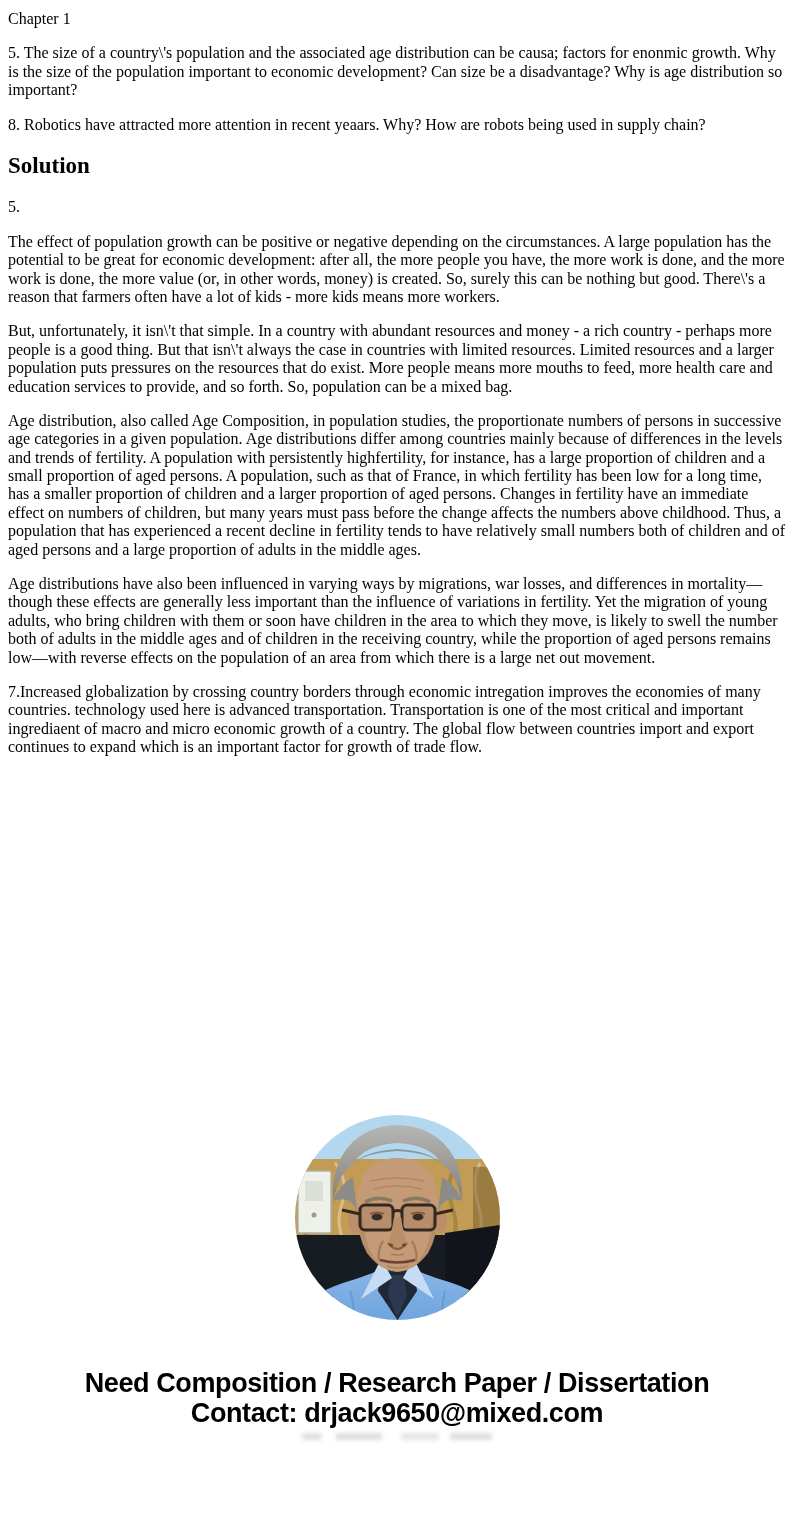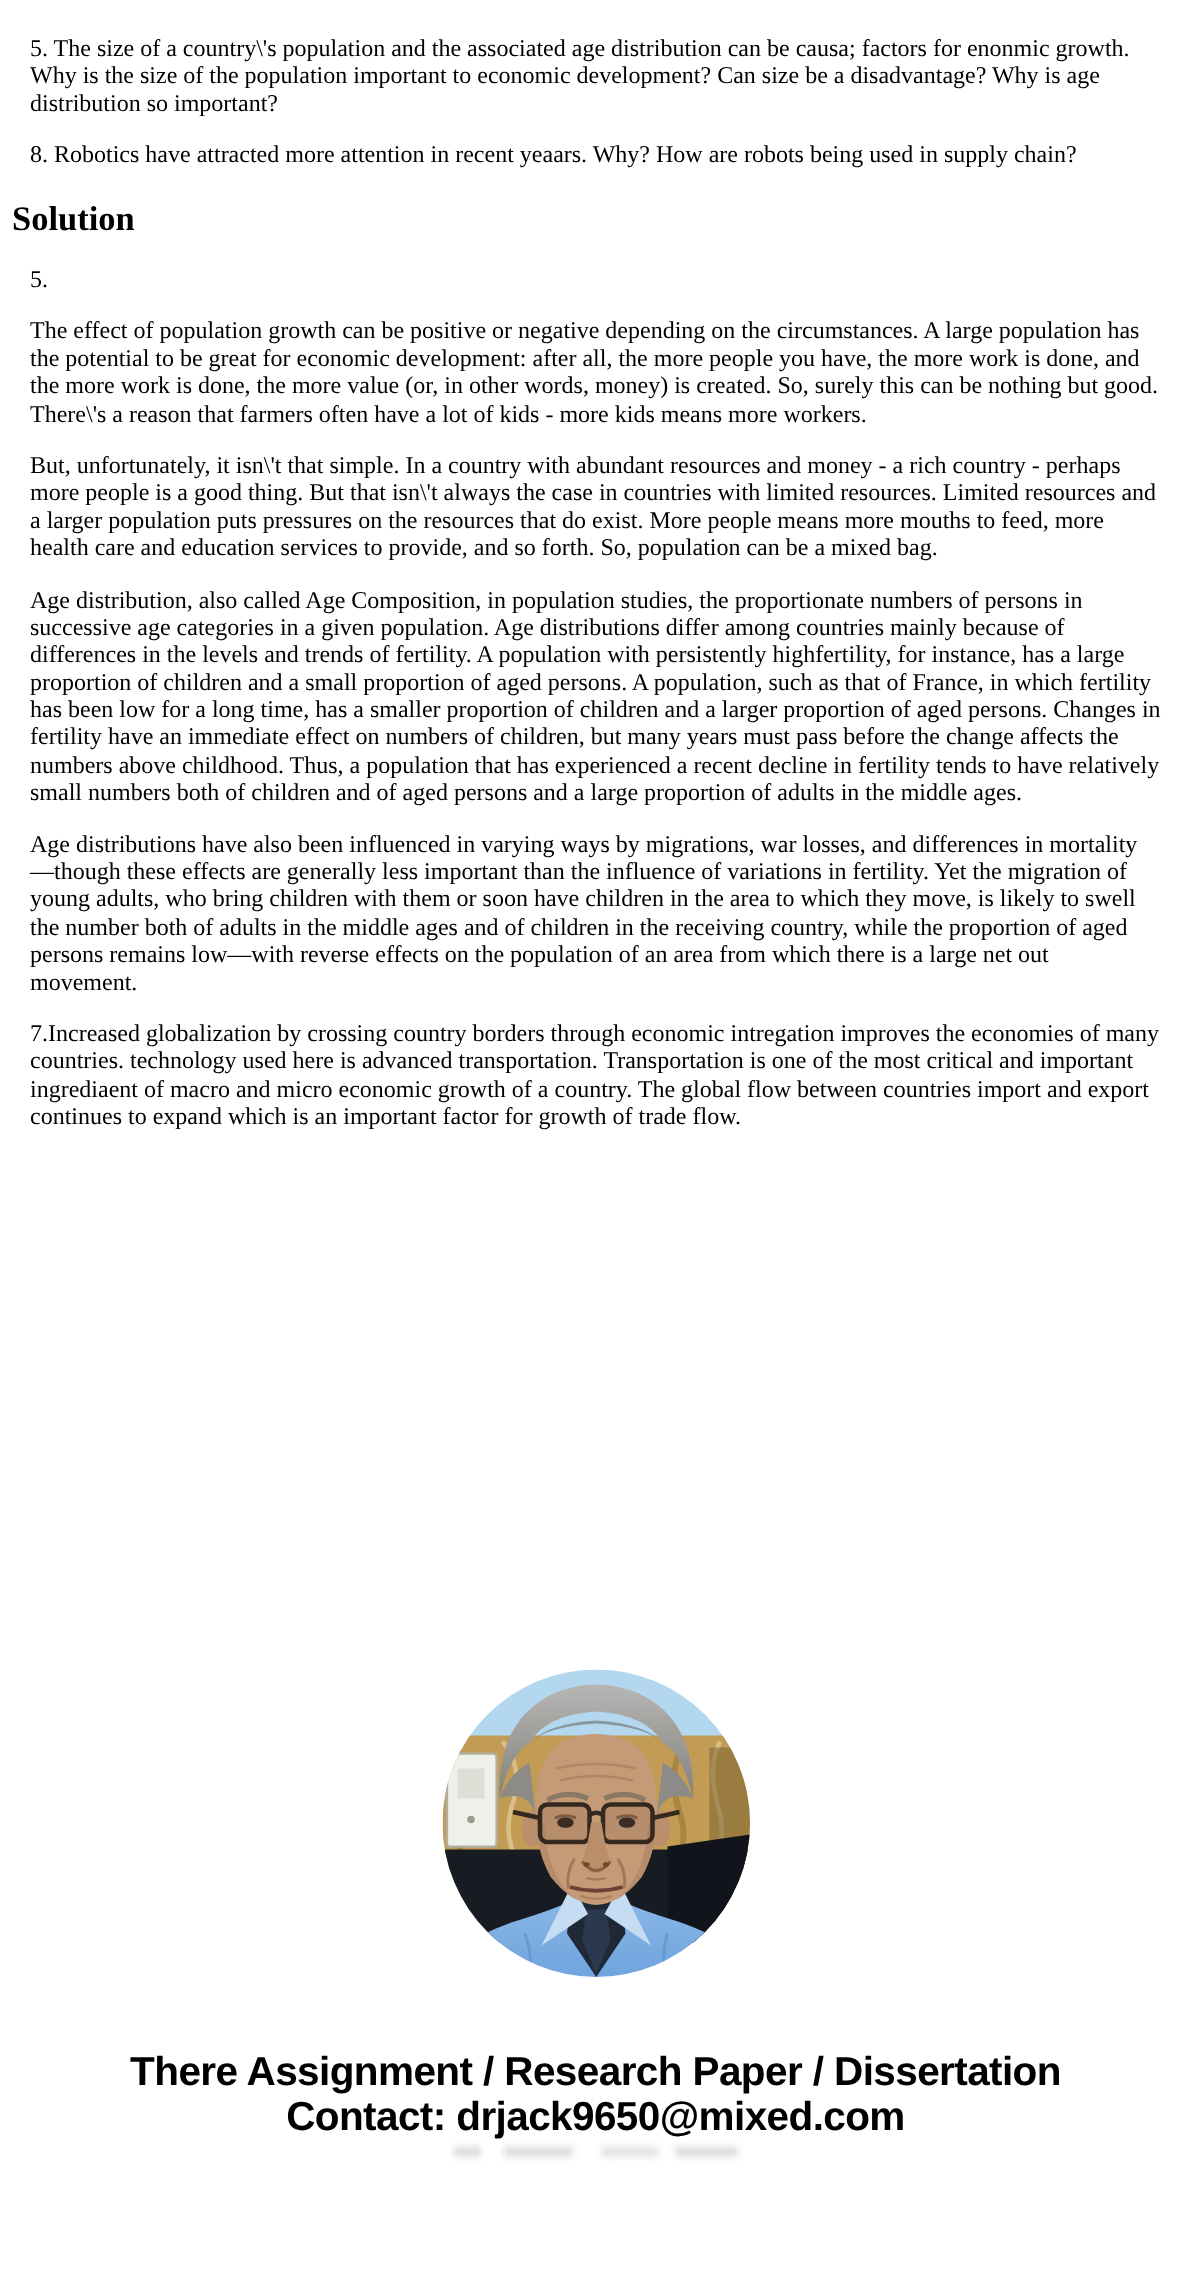--- a/index.html
+++ b/index.html
@@ -9,21 +9,21 @@
     height: 1523px;
     box-sizing: border-box;
     padding: 8px 8px 0 8px;
     background: #ffffff;
     font-family: "Liberation Serif", serif;
     font-size: 16px;
     line-height: 1.15;
     color: #000;
     overflow: hidden;
   }
-  .doc p { margin: 16px 12px; }
+  .doc p { margin: 16px 0; }
   .doc p.chapter { margin: 2px 0 16px 0; }
   .doc h3 {
     font-size: 23px;
     font-weight: bold;
     margin: 19px 0;
   }
   .doc b { font-weight: normal; }
 
   .avatar-wrap {
     margin-top: 358px;
@@ -57,20 +57,21 @@
     filter: blur(2px);
     opacity: 0.45;
   }
 </style>
 </head>
 <body>
 
 <div class="page">
 
   <div class="doc">
+    <p class="chapter">Chapter 1</p>
     <p>5. The size of a country\'s population and the associated age distribution can be causa; factors for enonmic growth. Why is the size of the population important to economic development? Can size be a disadvantage? Why is age distribution so important?</p>
     <p>8. Robotics have attracted more attention in recent yeaars. Why? How are robots being used in supply chain?</p>
     <h3>Solution</h3>
     <p>5.</p>
     <p>The effect of population growth can be positive or negative depending on the circumstances. A large population has the potential to be great for economic development: after all, the more people you have, the more work is done, and the more work is done, the more value (or, in other words, money) is created. So, surely this can be nothing but good. There\'s a reason that farmers often have a lot of kids - more kids means more workers.</p>
     <p>But, unfortunately, it isn\'t that simple. In a country with abundant resources and money - a rich country - perhaps more people is a good thing. But that isn\'t always the case in countries with limited resources. Limited resources and a larger population puts pressures on the resources that do exist. More people means more mouths to feed, more health care and education services to provide, and so forth. So, population can be a mixed bag.</p>
     <p><b>Age distribution,</b><span> also called </span><b>Age Composition</b><span>, in population studies, the proportionate numbers of persons in successive age categories in a given population. Age distributions differ among countries mainly because of differences in the levels and trends of fertility. A population with persistently highfertility, for instance, has a large proportion of children and a small proportion of aged persons. A population, such as that of France, in which fertility has been low for a long time, has a smaller proportion of children and a larger proportion of aged persons. Changes in fertility have an immediate effect on numbers of children, but many years must pass before the change affects the numbers above childhood. Thus, a population that has experienced a recent decline in fertility tends to have relatively small numbers both of children and of aged persons and a large proportion of adults in the middle ages.</span></p>
     <p>Age distributions have also been influenced in varying ways by migrations, war losses, and differences in mortality—though these effects are generally less important than the influence of variations in fertility. Yet the migration of young adults, who bring children with them or soon have children in the area to which they move, is likely to swell the number both of adults in the middle ages and of children in the receiving country, while the proportion of aged persons remains low—with reverse effects on the population of an area from which there is a large net out movement.</p>
     <p>7.Increased globalization by crossing country borders through economic intregation improves the economies of many countries. technology used here is advanced transportation. Transportation is one of the most critical and important ingrediaent of macro and micro economic growth of a country. The global flow between countries import and export continues to expand which is an important factor for growth of trade flow.</p>
   </div>
@@ -160,18 +161,18 @@
         <path d="M117 126 Q123 136 121 146" stroke="#9c6f4e" stroke-width="2" fill="none" opacity="0.8"></path>
 
         <path d="M96 139 Q102.5 141 109 139" stroke="#9c6f4e" stroke-width="1.5" fill="none" opacity="0.7"></path>
         <path d="M85 145 Q102.5 150 120 145" stroke="#6e4136" stroke-width="2.5" fill="none"></path>
         <path d="M92 151 Q102.5 155 113 151" stroke="#a97954" stroke-width="1.5" fill="none" opacity="0.8"></path>
       </g>
     </svg>
   </div>
 
   <div class="footer">
-    <div>There Assignment / Research Paper / Dissertation</div>
+    <div>Need Composition / Research Paper / Dissertation</div>
     <div>Contact: drjack9650@mixed.com</div>
     <div class="smudge"></div>
   </div>
 
 </div>
 
 </body></html>

